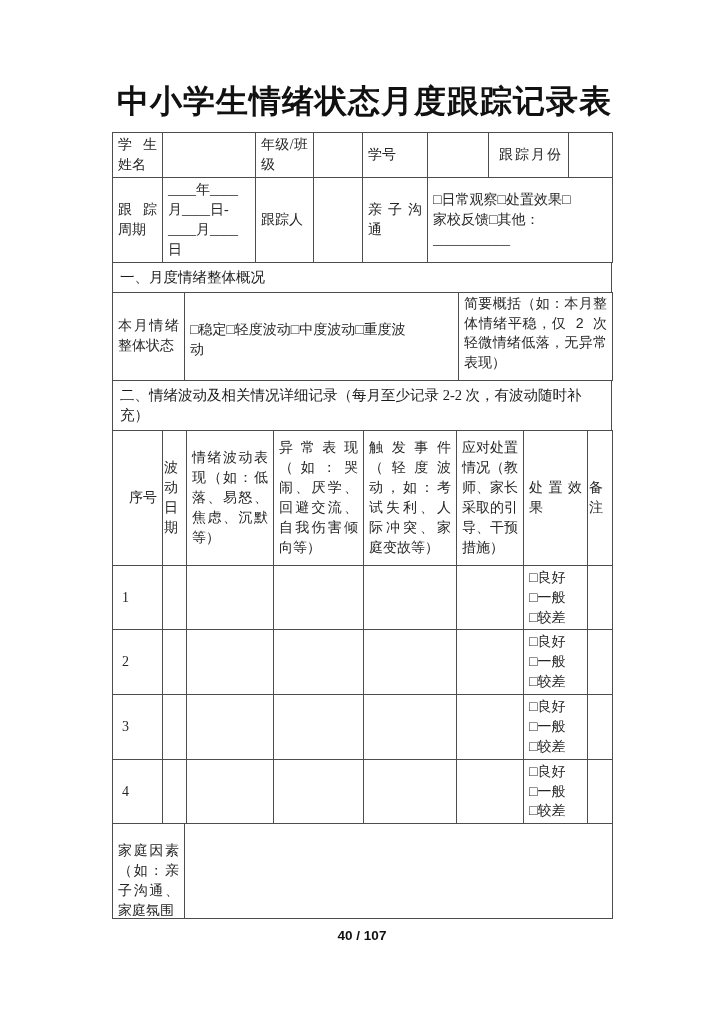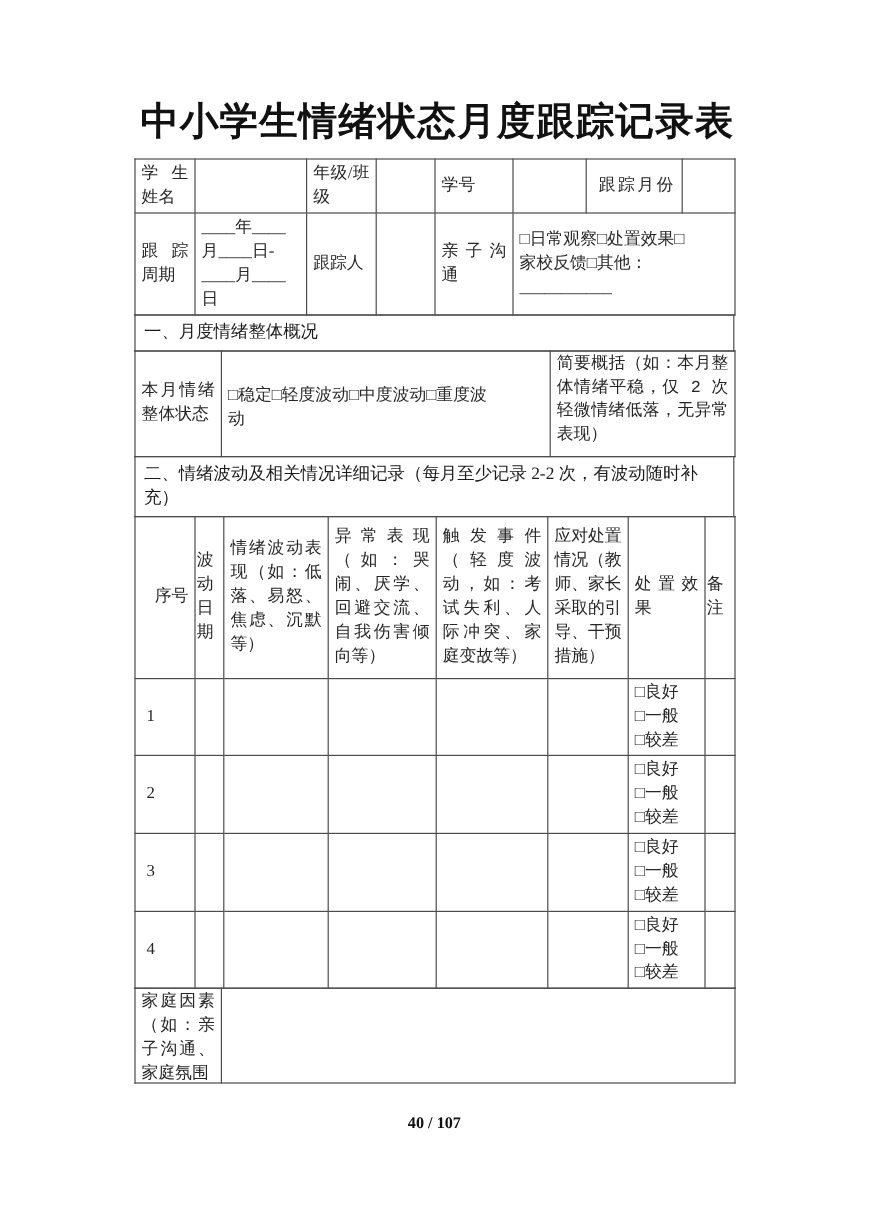--- a/index.html
+++ b/index.html
@@ -22,24 +22,24 @@
     overflow:hidden;
   }
   .sec-td{font-weight:normal;font-size:14.5px;padding:4px 7px;color:#1a1a1a;}
   .pre{white-space:pre-line;}
   .just{text-align:justify;text-justify:inter-ideograph;}
   .top{vertical-align:top;font-family:Liberation Mono, monospace;}
   .ctr{text-align:right;}
   .vcell{padding:2px 1px;}
   .ls2{letter-spacing:2px;}
   .num-cell{padding-left:9px;}
-  .clip{height:74px;overflow:hidden;}
+  .clip{height:74px;overflow:hidden;margin-top:16px;}
   .footer{
     position:absolute;left:0;top:928px;width:724px;text-align:center;
-    font-family:Liberation Serif, serif;
+    font-family:Liberation Sans, sans-serif;
     font-weight:bold;font-size:13.5px;color:#111;
   }
 </style>
 </head>
 <body>
 
 <div class="page">
   <div class="doc">
 
     <h1 class="title">中小学生情绪状态月度跟踪记录表</h1>

